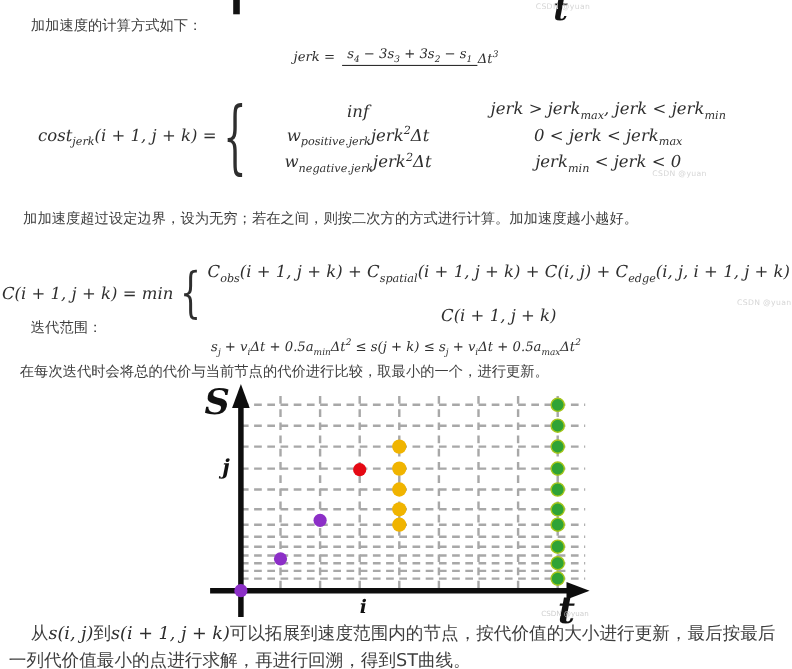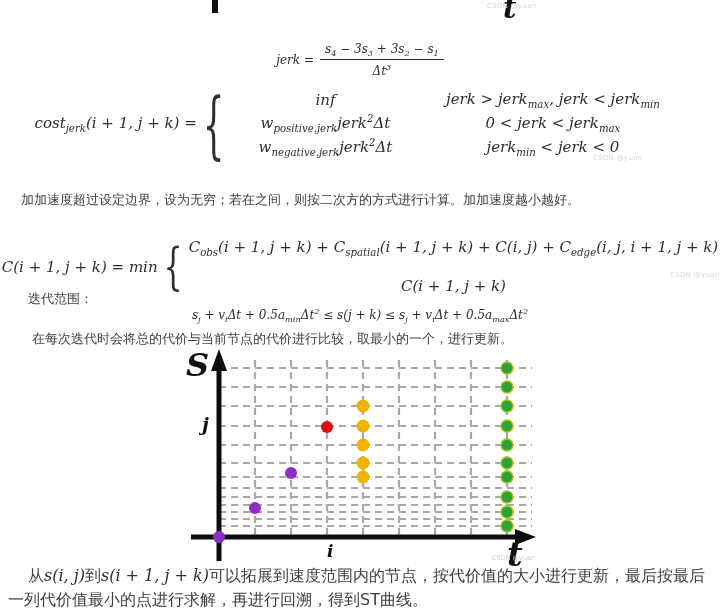--- a/index.html
+++ b/index.html
@@ -5,21 +5,21 @@
   html,body{margin:0;padding:0;background:#fff;}
   .page{position:relative;width:720px;height:608px;background:#ffffff;overflow:hidden;
         font-family:"DejaVu Sans","Liberation Sans",sans-serif;color:#3f3f3f;}
   .para{position:absolute;margin:0;font-size:13px;line-height:1.55;color:#3e3e3e;}
   .mi{font-family:"DejaVu Serif","Liberation Serif",serif;font-style:italic;color:#2e2e2e;}
   .cjk{font-family:"DejaVu Sans","Liberation Sans",sans-serif;font-style:normal;color:#3e3e3e;}
   [data-formula] sub{font-size:68%;font-family:"DejaVu Serif",serif;font-style:italic;color:#2e2e2e;}
   [data-formula] sup{font-size:68%;font-family:"DejaVu Serif",serif;font-style:italic;color:#2e2e2e;}
   .formula{position:absolute;left:0;right:0;display:flex;justify-content:center;align-items:center;
            font-size:12px;color:#2e2e2e;}
-  .frac{display:inline-flex;flex-direction:column;align-items:center;vertical-align:middle;margin-left:6px;}
+  .frac{display:inline-flex;flex-direction:row;align-items:center;vertical-align:middle;margin-left:6px;}
   .frac .num{padding:0 5px 1px 5px;border-bottom:1.5px solid #2e2e2e;}
   .frac .den{padding-top:2px;}
   .brace{font-family:"DejaVu Serif","Liberation Serif",serif;font-weight:100;color:#2e2e2e;
          display:inline-block;margin:0 6px;}
   .b3{font-size:34px;transform:scaleY(2.15);}
   .b2{font-size:30px;transform:scaleY(1.65);}
   .cases{display:grid;grid-template-columns:190px 265px;row-gap:3px;align-items:center;}
   .cases .cell{text-align:center;}
   .f-cost{top:90px;font-size:15px;}
   .f-jerk{top:42px;}
@@ -45,20 +45,21 @@
 <body>
 
 <div class="page">
 
   <div class="axis-fragment"></div>
   <span class="top-t">t</span>
   <span class="watermark w1">CSDN @yuan</span>
   <span class="watermark w2">CSDN @yuan</span>
   <span class="watermark w3">CSDN @yuan</span>
 
+  <p class="para" style="left:28px;top:14px;">加加速度的计算方式如下：</p>
 
   <div class="formula f-jerk">
     <span class="mi" data-formula="formulas.jerk.lhs"><span class="mi">jerk = </span></span>
     <span class="frac">
       <span class="num mi" data-formula="formulas.jerk.num"><span class="mi">s</span><sub>4</sub><span class="mi"> − 3s</span><sub>3</sub><span class="mi"> + 3s</span><sub>2</sub><span class="mi"> − s</span><sub>1</sub></span>
       <span class="den mi" data-formula="formulas.jerk.den"><span class="mi">Δt</span><sup>3</sup></span>
     </span>
   </div>
 
   <div class="formula f-cost">
@@ -84,21 +85,21 @@
       <span class="mi" data-formula="formulas.total_cost.rows.1"><span class="mi">C(i + 1, j + k)</span></span>
     </div>
   </div>
 
   <p class="para" style="left:28px;top:289px;">迭代范围：</p>
 
   <div class="formula f-range">
     <span class="mi" data-formula="formulas.range"><span class="mi">s</span><sub>j</sub><span class="mi"> + v</span><sub>i</sub><span class="mi">Δt + 0.5a</span><sub>min</sub><span class="mi">Δt</span><sup>2</sup><span class="mi"> ≤ s(j + k) ≤ s</span><sub>j</sub><span class="mi"> + v</span><sub>i</sub><span class="mi">Δt + 0.5a</span><sub>max</sub><span class="mi">Δt</span><sup>2</sup></span>
   </div>
 
-  <p class="para" style="left:32px;top:329px;">在每次迭代时会将总的代价与当前节点的代价进行比较，取最小的一个，进行更新。</p>
+  <p class="para" style="left:18px;top:329px;">在每次迭代时会将总的代价与当前节点的代价进行比较，取最小的一个，进行更新。</p>
 
   <svg class="chart" viewBox="185 342 360 230">
       <line x1="255" y1="360" x2="255" y2="537" class="gl"></line>
       <line x1="291" y1="360" x2="291" y2="537" class="gl"></line>
       <line x1="327" y1="360" x2="327" y2="537" class="gl"></line>
       <line x1="363" y1="360" x2="363" y2="537" class="gl"></line>
       <line x1="399" y1="360" x2="399" y2="537" class="gl"></line>
       <line x1="435" y1="360" x2="435" y2="537" class="gl"></line>
       <line x1="471" y1="360" x2="471" y2="537" class="gl"></line>
       <line x1="507" y1="360" x2="507" y2="537" class="gl"></line>

